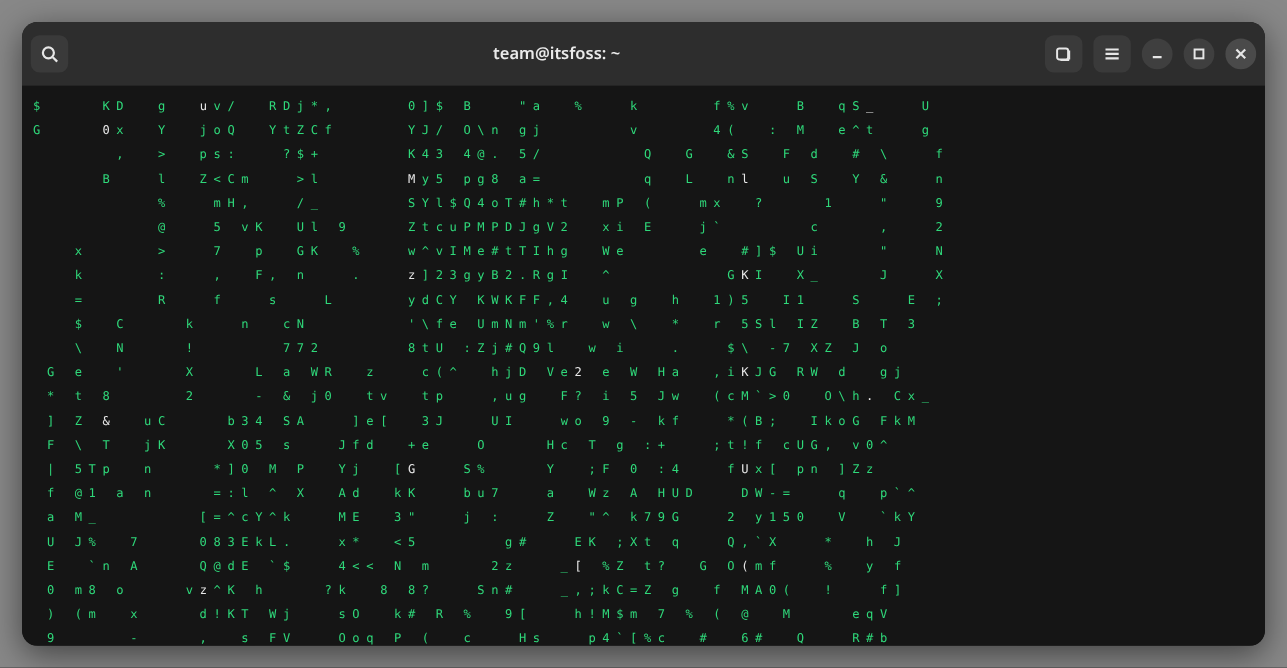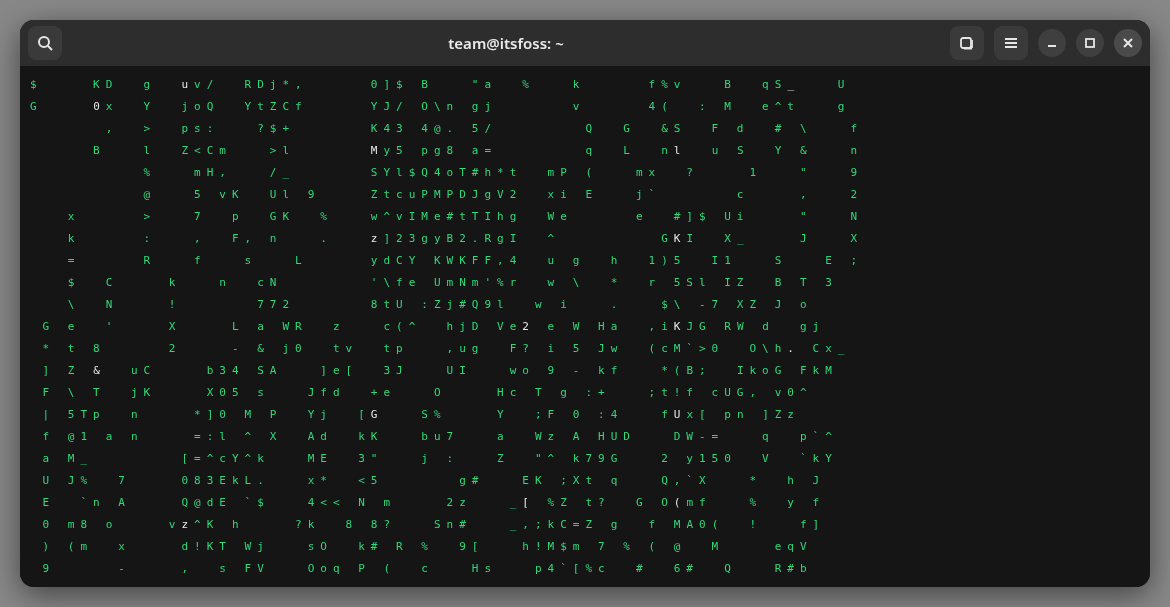--- a/index.html
+++ b/index.html
@@ -17,21 +17,21 @@
     width: 1130px;
     height: 567px;
     background: #1d1d1d;
     border-radius: 14px;
     overflow: hidden;
     box-shadow: 0 8px 30px rgba(0,0,0,0.5);
     display: flex;
     flex-direction: column;
   }
   .titlebar {
-    height: 46px;
+    height: 58px;
     background: #2d2d2d;
     display: flex;
     align-items: center;
     padding: 0 8px;
     gap: 0;
     flex: 0 0 auto;
   }
   .tb-btn {
     width: 34px;
     height: 34px;

